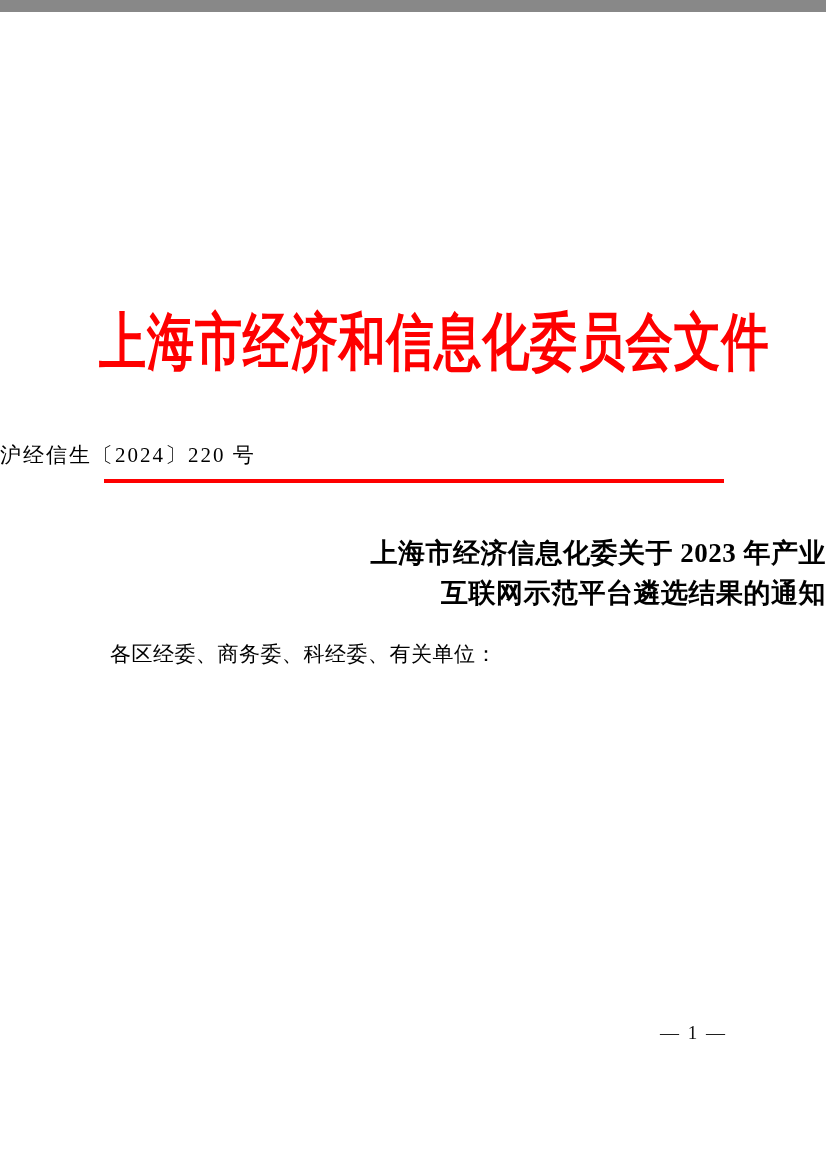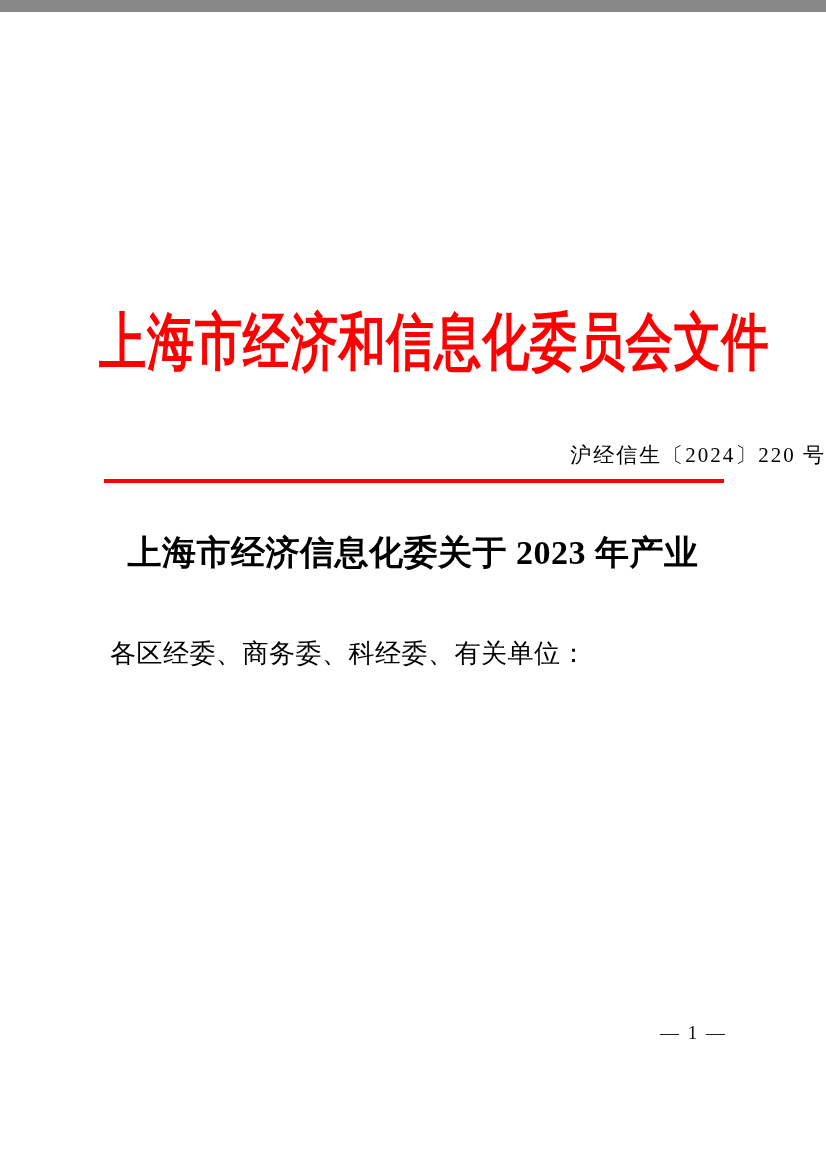--- a/index.html
+++ b/index.html
@@ -26,49 +26,49 @@
     white-space: nowrap;
     letter-spacing: 1px;
     transform: scaleX(0.76);
     transform-origin: center;
   }
   .doc-number {
     position: absolute;
     top: 429px;
     left: 0;
     width: 100%;
-    text-align: right;
+    text-align: left;
     font-size: 21px;
     letter-spacing: 2px;
   }
   .red-line {
     position: absolute;
     top: 467px;
     left: 104px;
     width: 620px;
     height: 4px;
     background: #fe0000;
   }
   .doc-title {
     position: absolute;
     top: 521px;
     left: 0;
     width: 100%;
-    text-align: center;
+    text-align: right;
     font-weight: bold;
-    font-size: 34px;
+    font-size: 27px;
     line-height: 40px;
     letter-spacing: 0.5px;
   }
   .body-text {
     position: absolute;
     top: 623px;
     left: 110px;
     width: 617px;
-    font-size: 26px;
+    font-size: 21px;
     line-height: 38px;
     text-align: justify;
     text-justify: inter-ideograph;
     letter-spacing: 0.5px;
   }
   .body-text .salutation { text-indent: 0; }
   .body-text p { text-indent: 2em; text-align: justify; }
   .page-number {
     position: absolute;
     top: 1010px;
@@ -84,20 +84,21 @@
 <div class="page">
 
   <div class="agency-header">上海市经济和信息化委员会文件</div>
 
   <div class="doc-number">沪经信生〔2024〕220 号</div>
 
   <div class="red-line"></div>
 
   <div class="doc-title">
     <div>上海市经济信息化委关于 2023 年产业</div>
+    <div>互联网示范平台遴选结果的通知</div>
   </div>
 
   <div class="body-text">
     <div class="salutation">各区经委、商务委、科经委、有关单位：</div>
   </div>
 
   <div class="page-number">— 1 —</div>
 
 </div>
 

